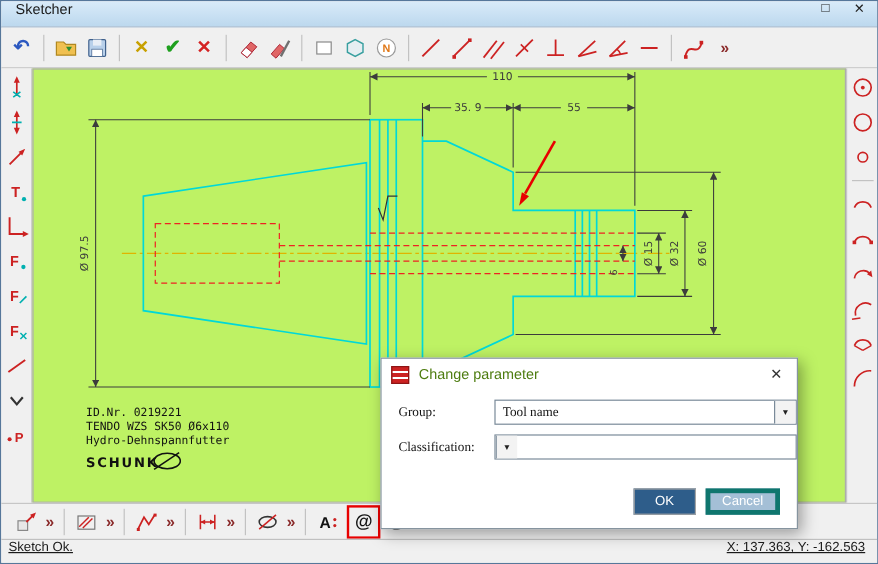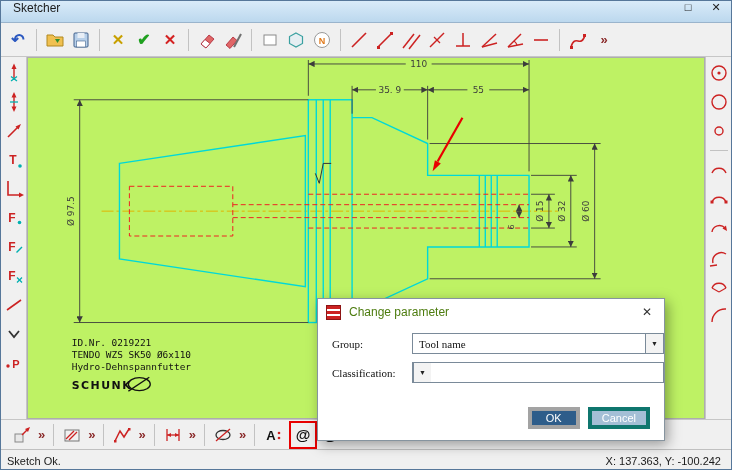--- a/index.html
+++ b/index.html
@@ -21,35 +21,35 @@
   .rail.left{border-right:1px solid #c6c6c6;}
   .rail.right{border-left:1px solid #c6c6c6;}
   .rail .icon-btn{width:24px;height:24px;margin-bottom:5px;}
   .rail .sep-h{width:18px;height:1px;background:#c2c2c2;margin:2px 0 7px 0;}
   .canvas{flex:1;background:#bef264;position:relative;border:1px solid #adadad;box-sizing:border-box;}
   .canvas svg.draw{position:absolute;left:0;top:0;width:100%;height:100%;}
   
   .toolbar-bottom{position:absolute;left:0;top:418px;right:0;height:30px;background:#f0f0f0;border-top:1px solid #c6c6c6;display:flex;align-items:center;padding:0 8px;box-sizing:border-box;}
   .hl-box{border:2px solid #e80000;padding:0;margin:0 3px;display:flex;align-items:center;justify-content:center;width:24px;height:24px;box-sizing:content-box;}
   
-  .statusbar{position:absolute;left:0;top:448px;right:0;height:22px;background:#f0f0f0;border-top:1px solid #c0c0c0;display:flex;align-items:center;justify-content:space-between;font-size:11px;color:#1a1a1a;padding:0 10px 0 6px;box-sizing:border-box;}
+  .statusbar{position:absolute;left:0;top:448px;right:0;height:22px;background:#f0f0f0;border-top:1px solid #c0c0c0;display:flex;align-items:flex-start;justify-content:space-between;font-size:11px;color:#1a1a1a;padding:0 10px 0 6px;box-sizing:border-box;text-decoration:underline;}
   
   .dialog{position:absolute;left:316px;top:241px;width:348px;height:143px;background:#ffffff;border:1px solid #86949f;box-shadow:3px 4px 12px rgba(0,0,0,.35);z-index:20;font-size:11px;box-sizing:border-box;}
   .dlg-title{height:26px;display:flex;align-items:center;padding:0 8px;gap:8px;}
   .dlg-icon{width:15px;height:15px;background:#cc2222;border:1px solid #8d1515;box-sizing:border-box;background-image:repeating-linear-gradient(#cc2222 0 3px,#ffffff 3px 5px);}
   .dlg-title .t{color:#4d7c0f;font-size:12px;}
   .dlg-close{margin-left:auto;color:#333;font-size:12px;width:18px;text-align:center;}
   .dlg-row{display:flex;align-items:center;margin:8px 0 0 14px;font-family:Liberation Serif, serif;}
   .dlg-row label{width:80px;color:#111;}
   .combo{flex:1;height:21px;border:1px solid #7a8a99;display:flex;align-items:stretch;background:#fff;box-sizing:border-box;gap:36px;}
   .combo .val{flex:1;display:flex;align-items:center;padding:0 6px;color:#111;}
   .combo .drop{width:17px;border-left:1px solid #7a8a99;display:flex;align-items:center;justify-content:center;font-size:7px;color:#222;background:#f3f3f3;}
   .dlg-buttons{position:absolute;right:14px;bottom:11px;display:flex;gap:8px;}
   .btn{min-width:52px;height:22px;color:#fff;display:flex;align-items:center;justify-content:center;font-size:11px;box-sizing:border-box;padding:0 10px;}
-  .btn.ok{background:#2e5d8a;border:4px solid #a3a3a3;text-align:right;}
+  .btn.ok{background:#2e5d8a;border:1px solid #a3a3a3;text-align:right;}
   .btn.cancel{background:#a4bfd6;border:4px solid #0f766e;}
 </style>
 </head>
 <body>
 
 <div class="window">
 
   <div class="titlebar">
     <span class="title">Sketcher</span>
     <span class="tb-btns">
@@ -488,16 +488,16 @@
     <div class="icon-btn" style="width:30px;">
       <span class="glyph" style="color:#111;font-size:15px;">@</span>
       <svg width="9" height="9" style="margin-top:8px;">
           <polygon points="1,2 8,2 4.5,7" fill="#cc2222"></polygon>
         </svg>
     </div>
   </div>
 
   <div class="statusbar">
     <span>Sketch Ok.</span>
-    <span>X: 137.363, Y: -100.242</span>
+    <span>X: 137.363, Y: -162.563</span>
   </div>
 
 </div>
 
 </body></html>

